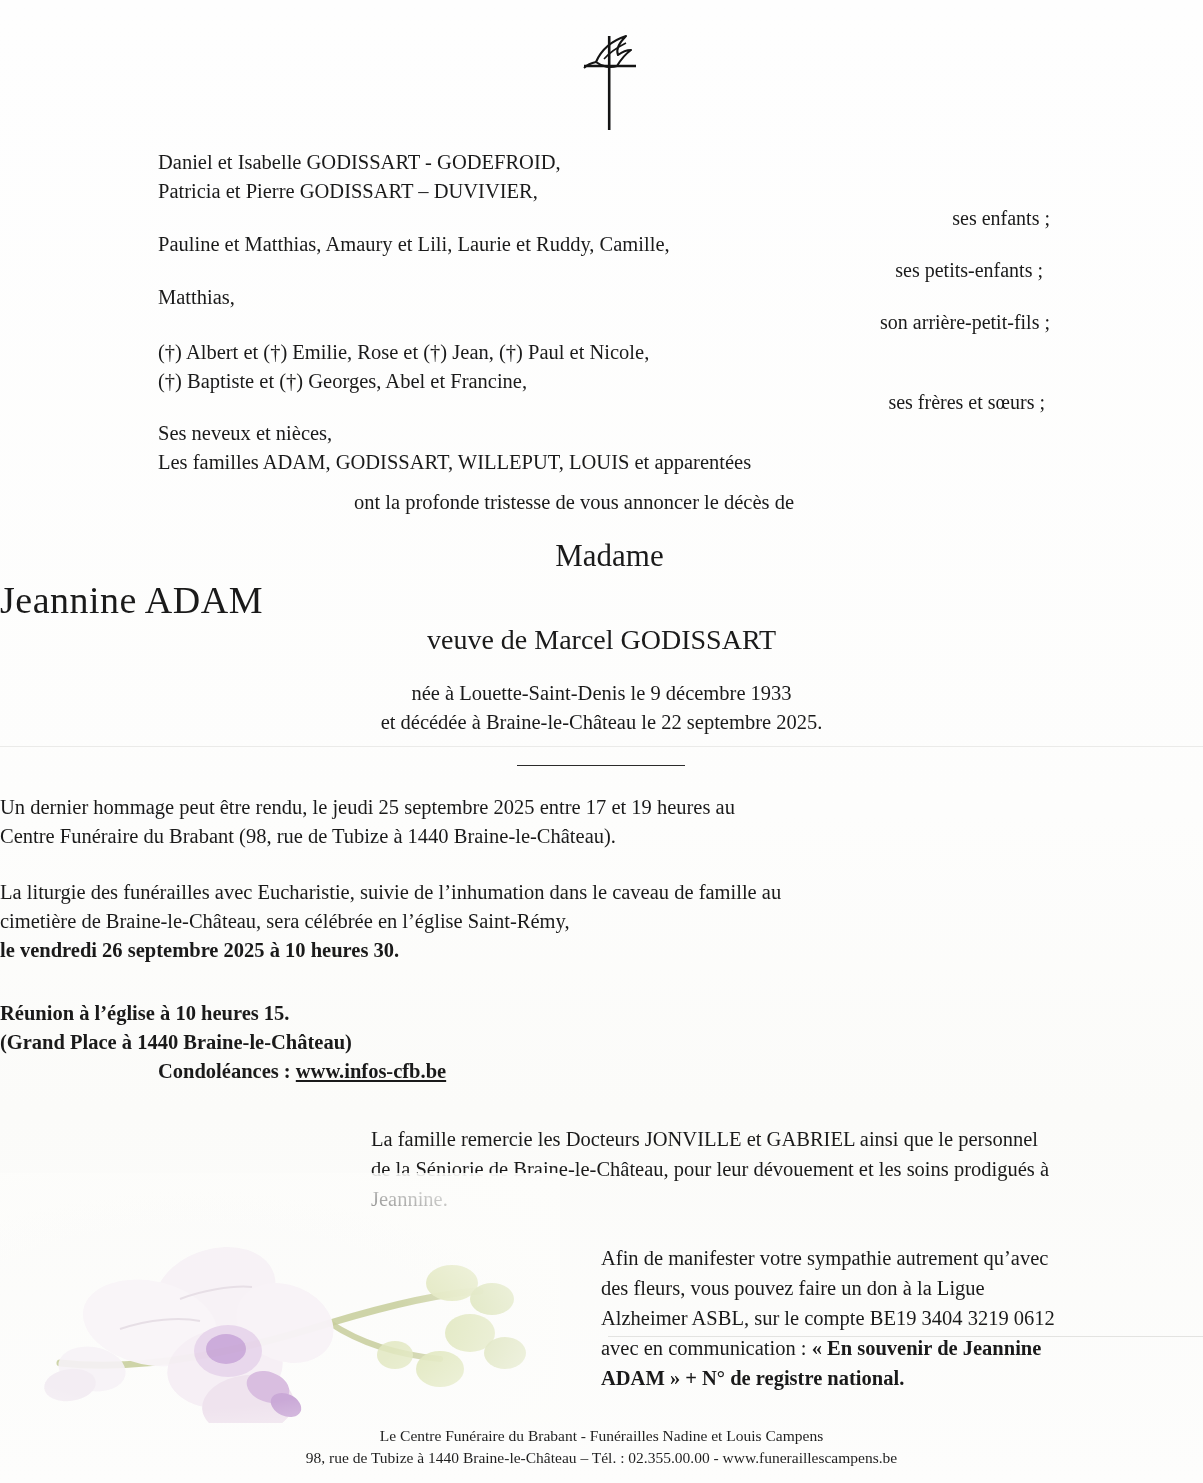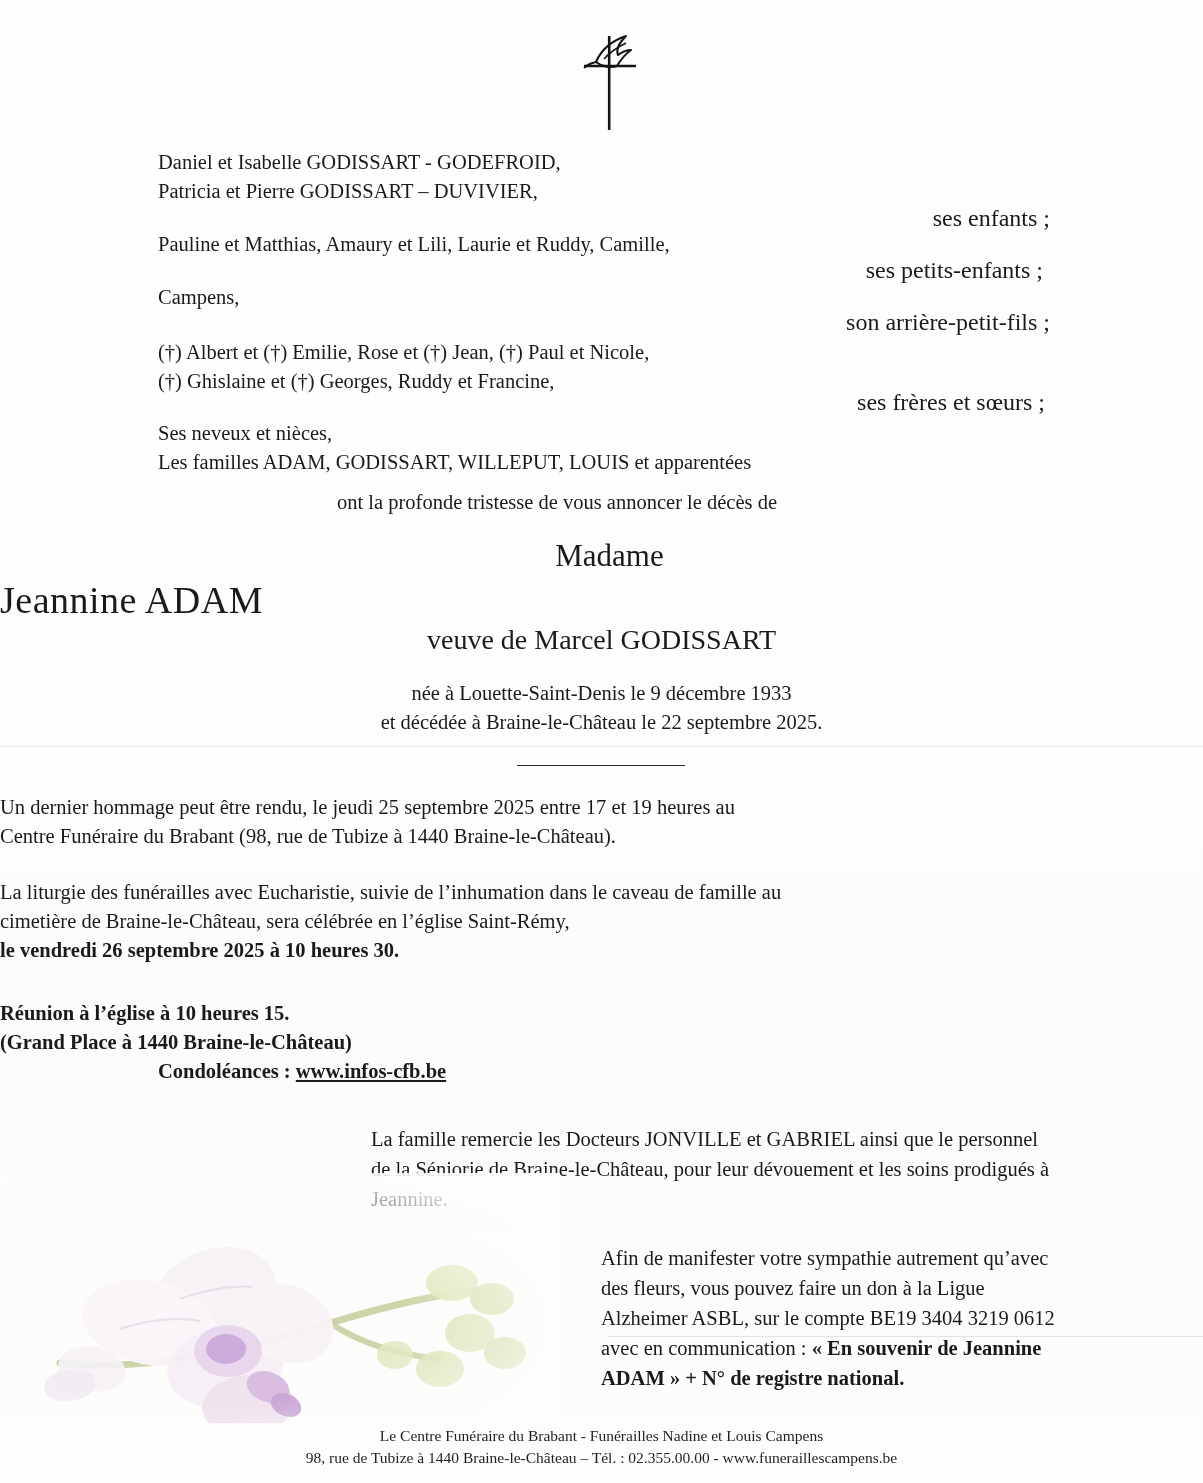--- a/index.html
+++ b/index.html
@@ -39,21 +39,21 @@
   .block {
     position: absolute;
   }
 
   .line {
     font-size: 20.5px;
     line-height: 29px;
     white-space: nowrap;
   }
   .right-label {
-    font-size: 24px;
+    font-size: 20px;
     line-height: 29px;
     text-align: right;
     white-space: nowrap;
   }
 
   .announce {
     font-size: 20.5px;
     text-align: center;
     width: 100%;
   }
@@ -188,47 +188,47 @@
   <div class="block" style="left:158px; top:148px;">
     <div class="line">Daniel et Isabelle GODISSART - GODEFROID,</div>
     <div class="line">Patricia et Pierre GODISSART – DUVIVIER,</div>
   </div>
 
   <div class="block" style="left:158px; top:230px;">
     <div class="line">Pauline et Matthias, Amaury et Lili, Laurie et Ruddy, Camille,</div>
   </div>
 
   <div class="block" style="left:158px; top:283px;">
-    <div class="line">Campens,</div>
+    <div class="line">Matthias,</div>
   </div>
 
   <div class="block" style="left:158px; top:338px;">
     <div class="line">(†) Albert et (†) Emilie, Rose et (†) Jean, (†) Paul et Nicole,</div>
-    <div class="line">(†) Ghislaine et (†) Georges, Ruddy et Francine,</div>
+    <div class="line">(†) Baptiste et (†) Georges, Abel et Francine,</div>
   </div>
 
   <div class="block" style="left:158px; top:419px;">
     <div class="line">Ses neveux et nièces,</div>
     <div class="line">Les familles ADAM, GODISSART, WILLEPUT, LOUIS et apparentées</div>
   </div>
 
   <div class="block" style="left:545px; top:204px; width:505px;">
     <div class="right-label">ses enfants ;</div>
   </div>
   <div class="block" style="left:545px; top:256px; width:498px;">
     <div class="right-label">ses petits-enfants ;</div>
   </div>
   <div class="block" style="left:545px; top:308px; width:505px;">
     <div class="right-label">son arrière-petit-fils ;</div>
   </div>
   <div class="block" style="left:545px; top:388px; width:500px;">
     <div class="right-label">ses frères et sœurs ;</div>
   </div>
 
-  <div class="block" style="left:0; top:491px; width:1114px;">
+  <div class="block" style="left:17px; top:491px; width:1114px;">
     <div class="announce">ont la profonde tristesse de vous annoncer le décès de</div>
   </div>
 
   <div class="block" style="left:0; top:538px; width:1203px;">
     <div class="madame">Madame</div>
   </div>
   <div class="block" style="left:0; top:578px; width:1203px;">
     <div class="name">Jeannine ADAM</div>
   </div>
   <div class="block" style="left:0; top:624px; width:1203px;">

